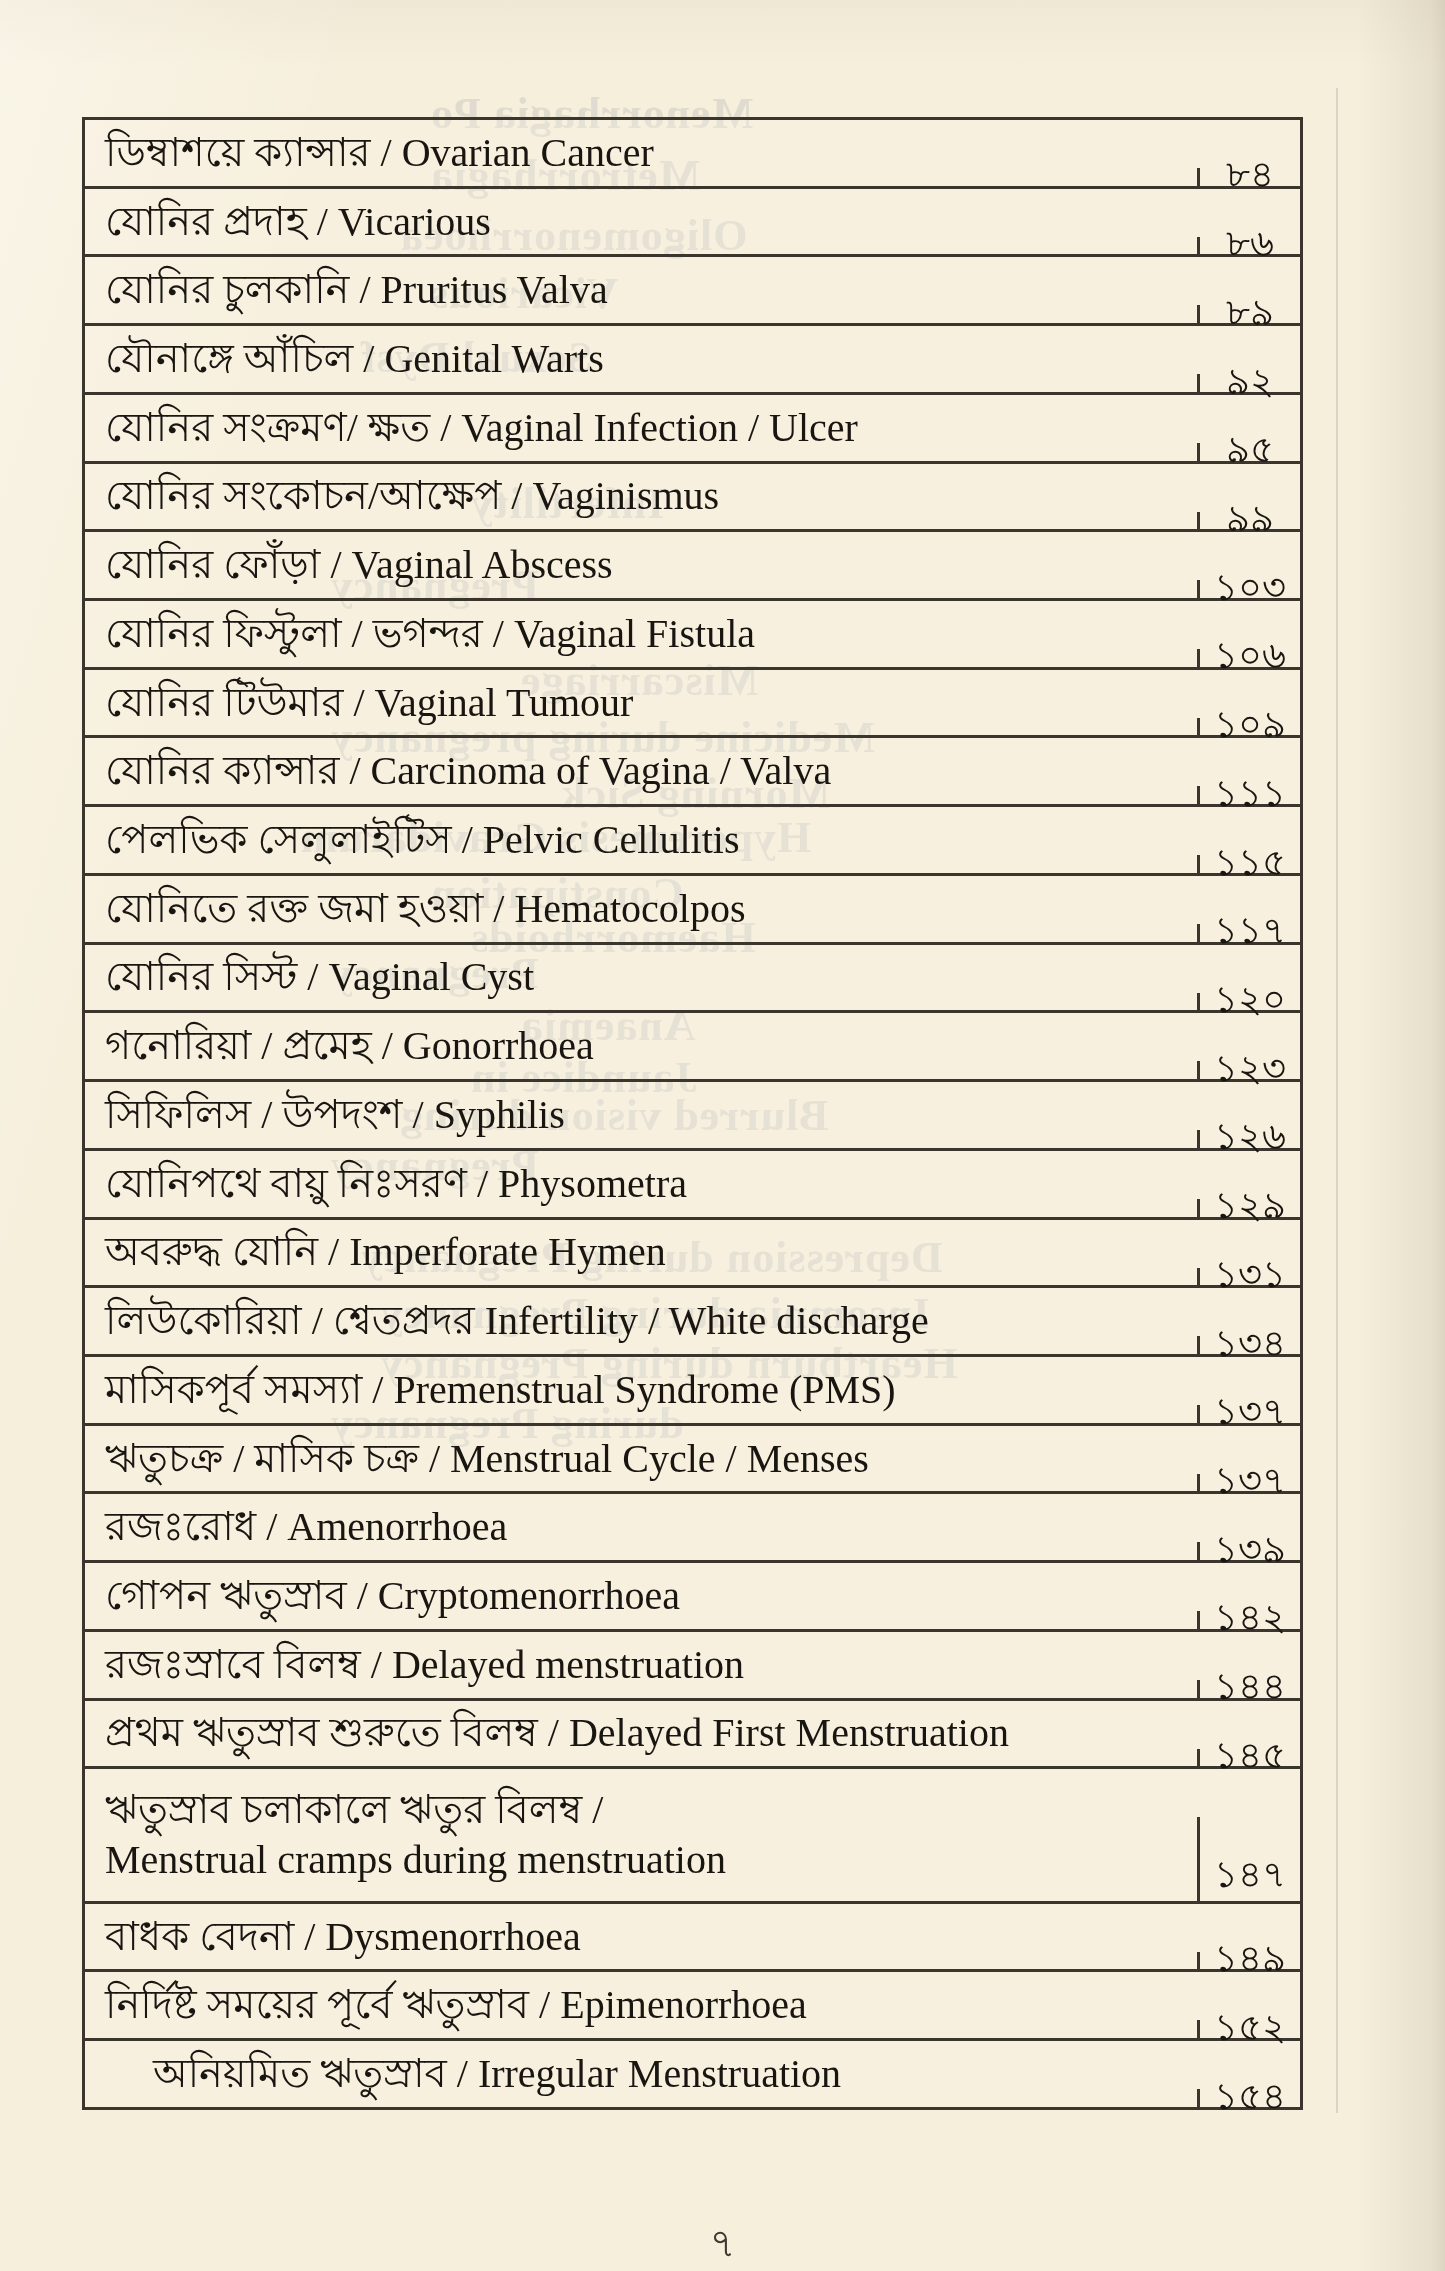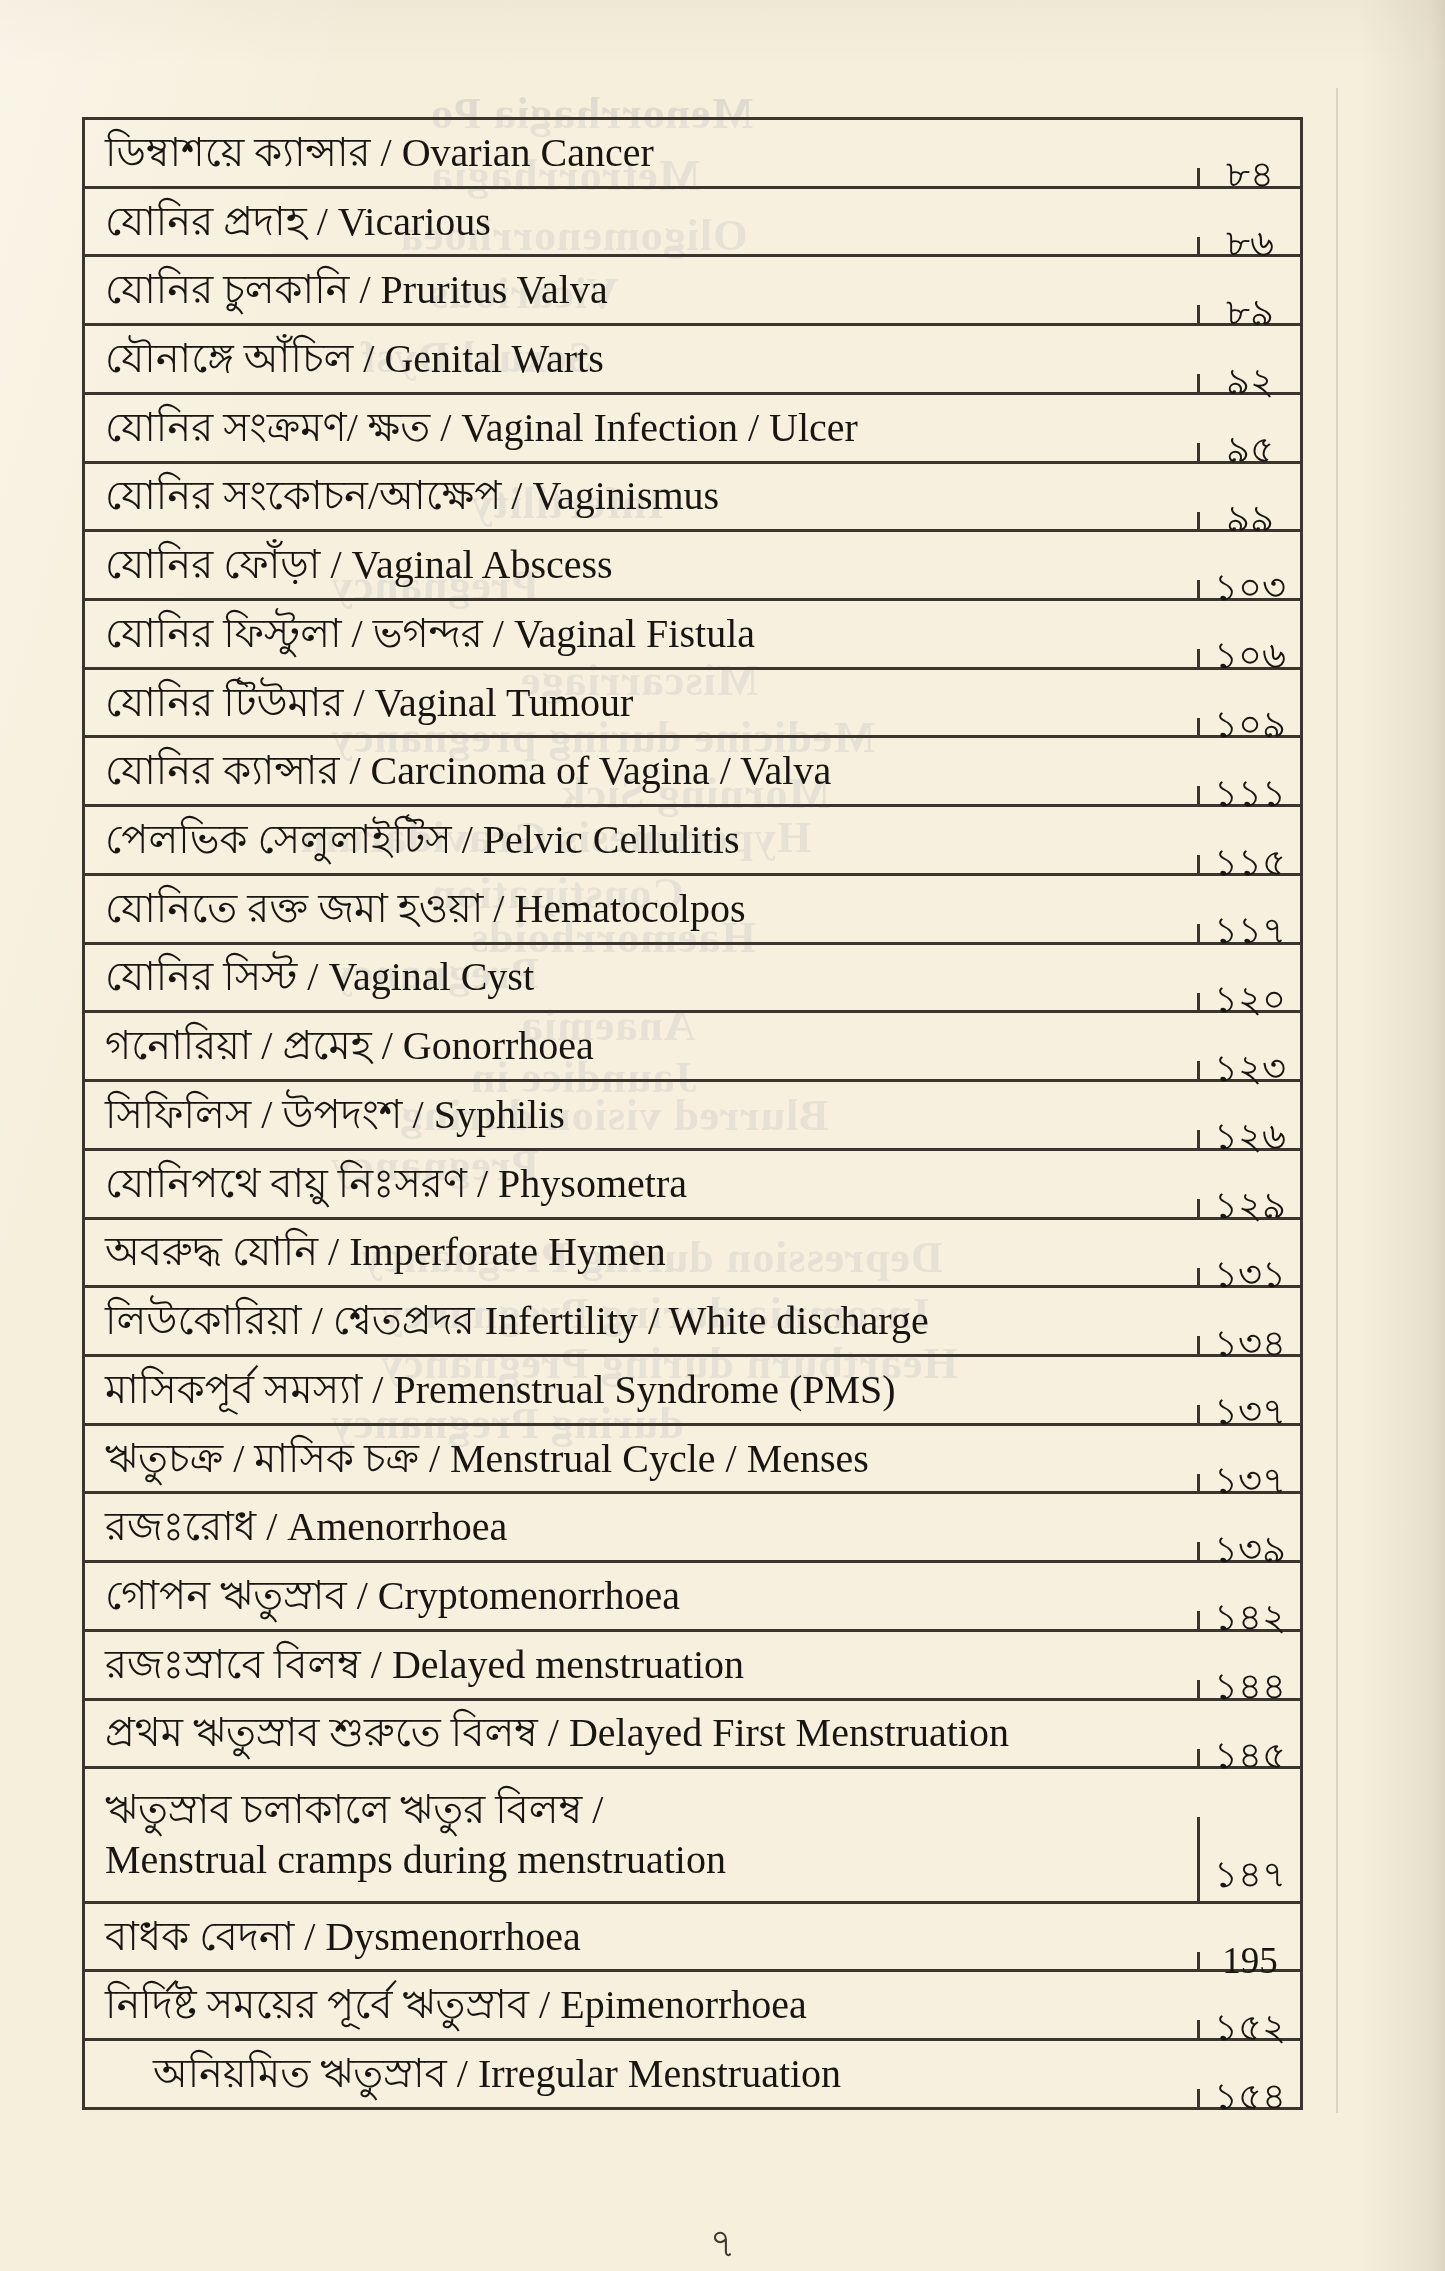--- a/index.html
+++ b/index.html
@@ -248,21 +248,21 @@
   </div>
 
   <div class="row tall">
     <div class="cell title">ঋতুস্রাব চলাকালে ঋতুর বিলম্ব /
 Menstrual cramps during menstruation</div>
     <div class="cell pageno">১৪৭</div>
   </div>
 
   <div class="row">
     <div class="cell title">বাধক বেদনা / Dysmenorrhoea</div>
-    <div class="cell pageno">195</div>
+    <div class="cell pageno">১৪৯</div>
   </div>
 
   <div class="row">
     <div class="cell title">নির্দিষ্ট সময়ের পূর্বে ঋতুস্রাব / Epimenorrhoea</div>
     <div class="cell pageno">১৫২</div>
   </div>
 
   <div class="row">
     <div class="cell title">অনিয়মিত ঋতুস্রাব / Irregular Menstruation</div>
     <div class="cell pageno">১৫৪</div>

